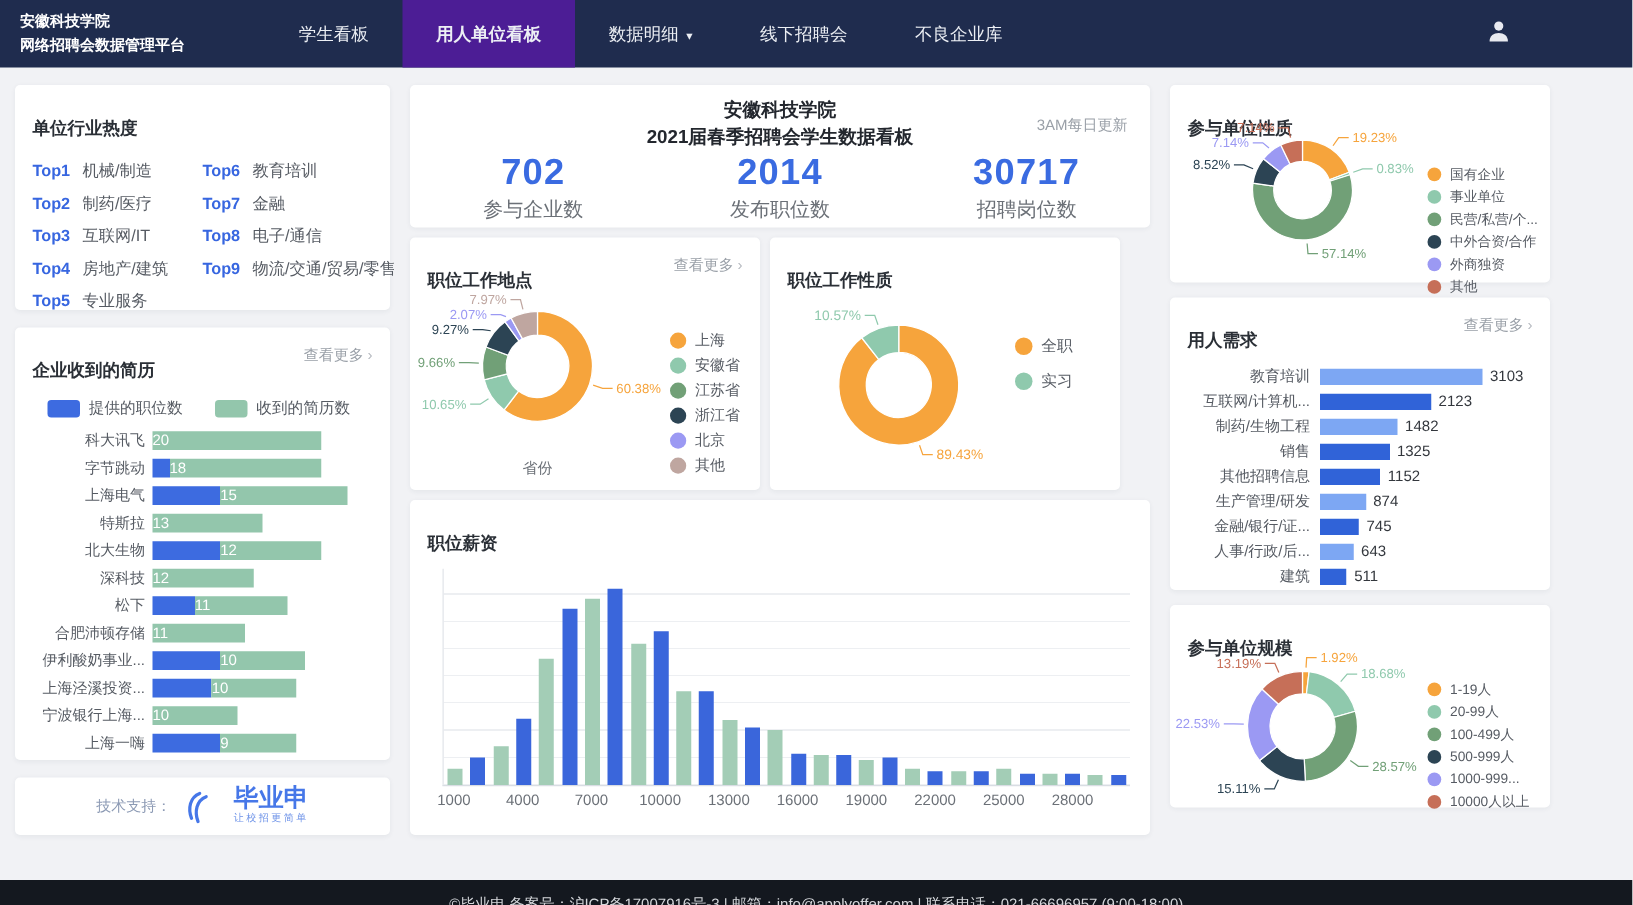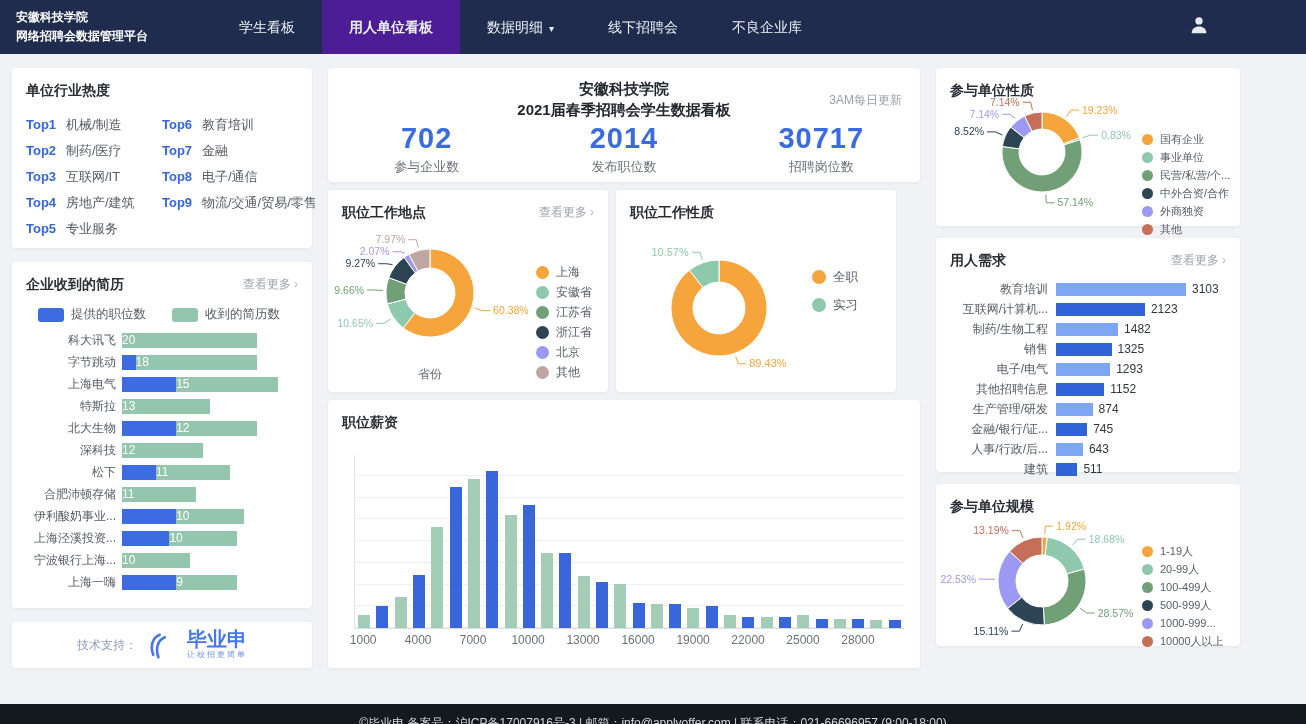--- a/index.html
+++ b/index.html
@@ -10,21 +10,21 @@
   .logo { padding:8px 16px 0; color:#fff; font-size:12px; line-height:19px; font-weight:bold; width:212px; cursor:pointer;}
   .nav-items { display:flex; }
   .nav-item { line-height:54px; padding:0 27px; color:#ECEFF4; font-size:14px; cursor:pointer; white-space:nowrap;}
   .nav-item.active { background:#4c1d95; font-weight:bold; }
   .caret { font-size:10px; margin-left:6px; }
   .user { margin-left:auto; margin-right:96px; align-self:center; cursor:pointer; }
   
   .content { display:flex; gap:16px; padding:14px 0 0 12px; height:632px; }
   .col-left { width:300px; } .col-mid { width:592px; } .col-right { width:304px; }
   .card { background:#fff; border-radius:4px; position:relative; box-shadow:0 1px 4px rgba(31,45,61,.06); }
-  .card-title { font-size:14px; font-weight:bold; color:#2A2F36; padding:14px 14px 0; }
+  .card-title { font-size:14px; font-weight:bold; color:#2A2F36; padding:26px 14px 0; }
   .more { position:absolute; right:14px; top:14px; font-size:12px; color:#9AA0A8; cursor:pointer; }
   .more .chev { margin-left:3px; color:#B6BAC0; }
   
   .card-industry { height:180px; margin-bottom:14px; }
   .ind-grid { display:grid; grid-auto-flow:column; grid-template-rows:repeat(5,26px); grid-template-columns:136px 1fr; padding:12px 10px 0 14px; }
   .ind-row { font-size:13px; white-space:nowrap; line-height:26px; }
   .ind-rank { color:#3766E0; font-weight:bold; display:inline-block; min-width:40px; }
   .ind-label { color:#565B63; }
   
   .card-resumes { height:346px; margin-bottom:14px; }
@@ -43,21 +43,21 @@
   .brand-wrap { display:flex; align-items:flex-end; gap:16px; cursor:pointer; }
   .brand { font-size:20px; font-weight:bold; color:#4677E8; line-height:18px; }
   .tagline { font-size:8px; letter-spacing:2px; color:#6E93E8; margin-top:1px; }
   
   .card-overview { height:114px; margin-bottom:8px; }
   .ov-title { text-align:center; font-size:15px; font-weight:bold; color:#23272E; line-height:21px; padding-top:10px; }
   .ov-note { position:absolute; right:18px; top:24px; font-size:12px; color:#9AA0A8; }
   .ov-stats { display:flex; margin-top:2px; }
   .ov-stat { flex:1; text-align:center; }
   .ov-num { font-size:29px; font-weight:bold; color:#3A6BE1; letter-spacing:1px; }
-  .ov-lab { font-size:13px; color:#6B7077; margin-top:3px; }
+  .ov-lab { font-size:16px; color:#6B7077; margin-top:3px; }
   
   .mid-donuts { display:flex; gap:8px; margin-bottom:8px; }
   .card-location, .card-jobnature { width:280px; height:202px; }
   .donut-svg { position:absolute; left:0; top:0; overflow:visible; }
   .dlg { position:absolute; display:flex; flex-direction:column;margin-top:26px; }
   .dlg-item { display:flex; align-items:center; cursor:pointer; }
   .dlg-dot { border-radius:50%; margin-right:7px; flex:none; }
   .dlg-text { color:#565B63; white-space:nowrap; }
   .dlg-loc { left:208px; top:46px; } .dlg-loc .dlg-item{ height:20px; font-size:12px;} .dlg-loc .dlg-dot{width:13px;height:13px;}
   .dlg-job { left:196px; top:47px; } .dlg-job .dlg-item{ height:28px; font-size:12.5px;} .dlg-job .dlg-dot{width:14px;height:14px;}
@@ -498,25 +498,20 @@
             <span class="dr-label">制药/生物工程</span>
             <div class="dr-bar" style="width: 62.1px; background: rgb(125, 167, 243);"></div>
             <span class="dr-val">1482</span>
           </div>
           <div class="dr">
             <span class="dr-label">销售</span>
             <div class="dr-bar" style="width: 55.5px; background: rgb(48, 99, 216);"></div>
             <span class="dr-val">1325</span>
           </div>
           <div class="dr">
-            <span class="dr-label">电子/电气</span>
-            <div class="dr-bar" style="width: 54.2px; background: rgb(125, 167, 243);"></div>
-            <span class="dr-val">1293</span>
-          </div>
-          <div class="dr">
             <span class="dr-label">其他招聘信息</span>
             <div class="dr-bar" style="width: 48.3px; background: rgb(48, 99, 216);"></div>
             <span class="dr-val">1152</span>
           </div>
           <div class="dr">
             <span class="dr-label">生产管理/研发</span>
             <div class="dr-bar" style="width: 36.6px; background: rgb(125, 167, 243);"></div>
             <span class="dr-val">874</span>
           </div>
           <div class="dr">

